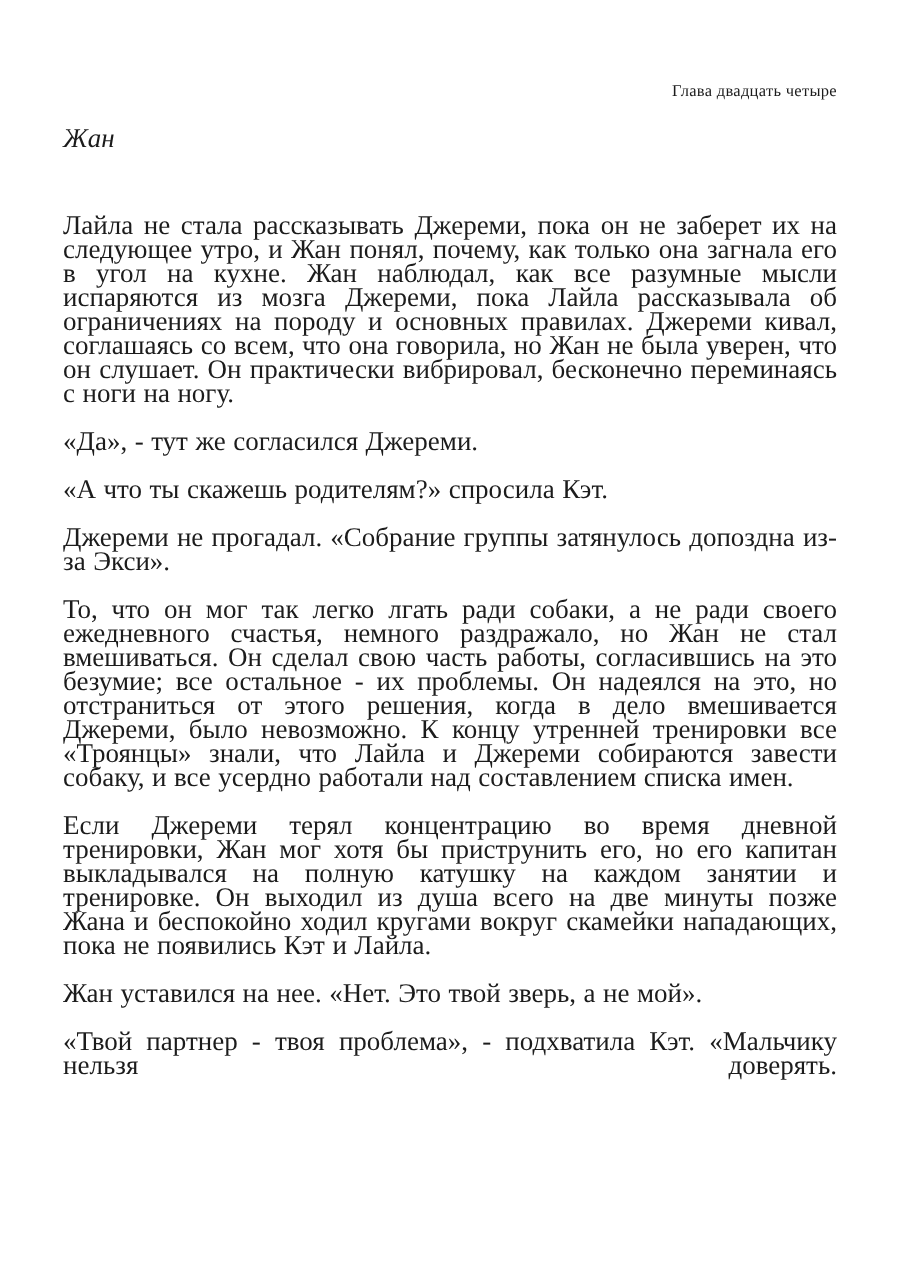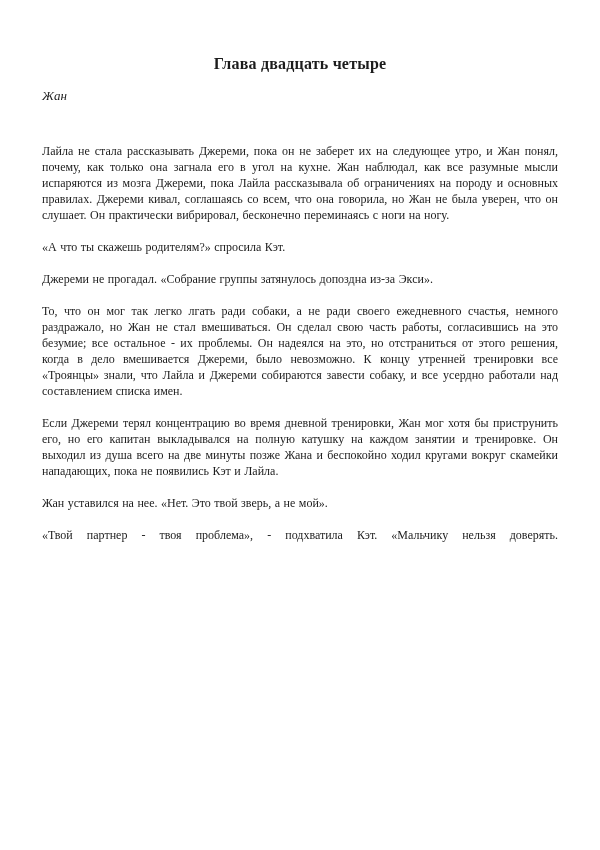--- a/index.html
+++ b/index.html
@@ -12,34 +12,34 @@
     width: 600px;
     height: 850px;
     box-sizing: border-box;
     background: #ffffff;
     padding: 55px 42px 0 42px;
     overflow: hidden;
     font-family: "Liberation Serif", "DejaVu Serif", serif;
     color: #1c1c1c;
   }
   .chapter-title {
-    font-size: 16px;
-    font-weight: 700;
+    font-size: 11px;
+    font-weight: 400;
     letter-spacing: 0.2px;
     margin: 0 0 15px 0;
-    text-align: center;
+    text-align: right;
   }
   .chapter-subtitle {
     font-style: italic;
-    font-size: 13px;
+    font-size: 18px;
     margin: 0 0 39px 0;
     text-align: left;
   }
   .body-text p {
-    font-size: 12px;
+    font-size: 18px;
     line-height: 16px;
     text-align: justify;
     margin: 0 0 16px 0;
     word-spacing: 0.5px;
   }
   
   .body-text p.cutoff {
     text-align-last: justify;
     margin-bottom: 0;
   }
@@ -47,20 +47,21 @@
 </head>
 <body>
 
 <div class="page">
   <h1 class="chapter-title">Глава двадцать четыре</h1>
 
   <p class="chapter-subtitle">Жан</p>
 
   <div class="body-text">
     <p>Лайла не стала рассказывать Джереми, пока он не заберет их на следующее утро, и Жан понял, почему, как только она загнала его в угол на кухне. Жан наблюдал, как все разумные мысли испаряются из мозга Джереми, пока Лайла рассказывала об ограничениях на породу и основных правилах. Джереми кивал, соглашаясь со всем, что она говорила, но Жан не была уверен, что он слушает. Он практически вибрировал, бесконечно переминаясь с ноги на ногу.</p>
+    <p>«Да», - тут же согласился Джереми.</p>
     <p>«А что ты скажешь родителям?» спросила Кэт.</p>
     <p>Джереми не прогадал. «Собрание группы затянулось допоздна из-за Экси».</p>
     <p>То, что он мог так легко лгать ради собаки, а не ради своего ежедневного счастья, немного раздражало, но Жан не стал вмешиваться. Он сделал свою часть работы, согласившись на это безумие; все остальное - их проблемы. Он надеялся на это, но отстраниться от этого решения, когда в дело вмешивается Джереми, было невозможно. К концу утренней тренировки все «Троянцы» знали, что Лайла и Джереми собираются завести собаку, и все усердно работали над составлением списка имен.</p>
     <p>Если Джереми терял концентрацию во время дневной тренировки, Жан мог хотя бы приструнить его, но его капитан выкладывался на полную катушку на каждом занятии и тренировке. Он выходил из душа всего на две минуты позже Жана и беспокойно ходил кругами вокруг скамейки нападающих, пока не появились Кэт и Лайла.</p>
     <p>Жан уставился на нее. «Нет. Это твой зверь, а не мой».</p>
     <p class="cutoff">«Твой партнер - твоя проблема», - подхватила Кэт. «Мальчику нельзя доверять.</p>
   </div>
 </div>
 
 </body></html>

